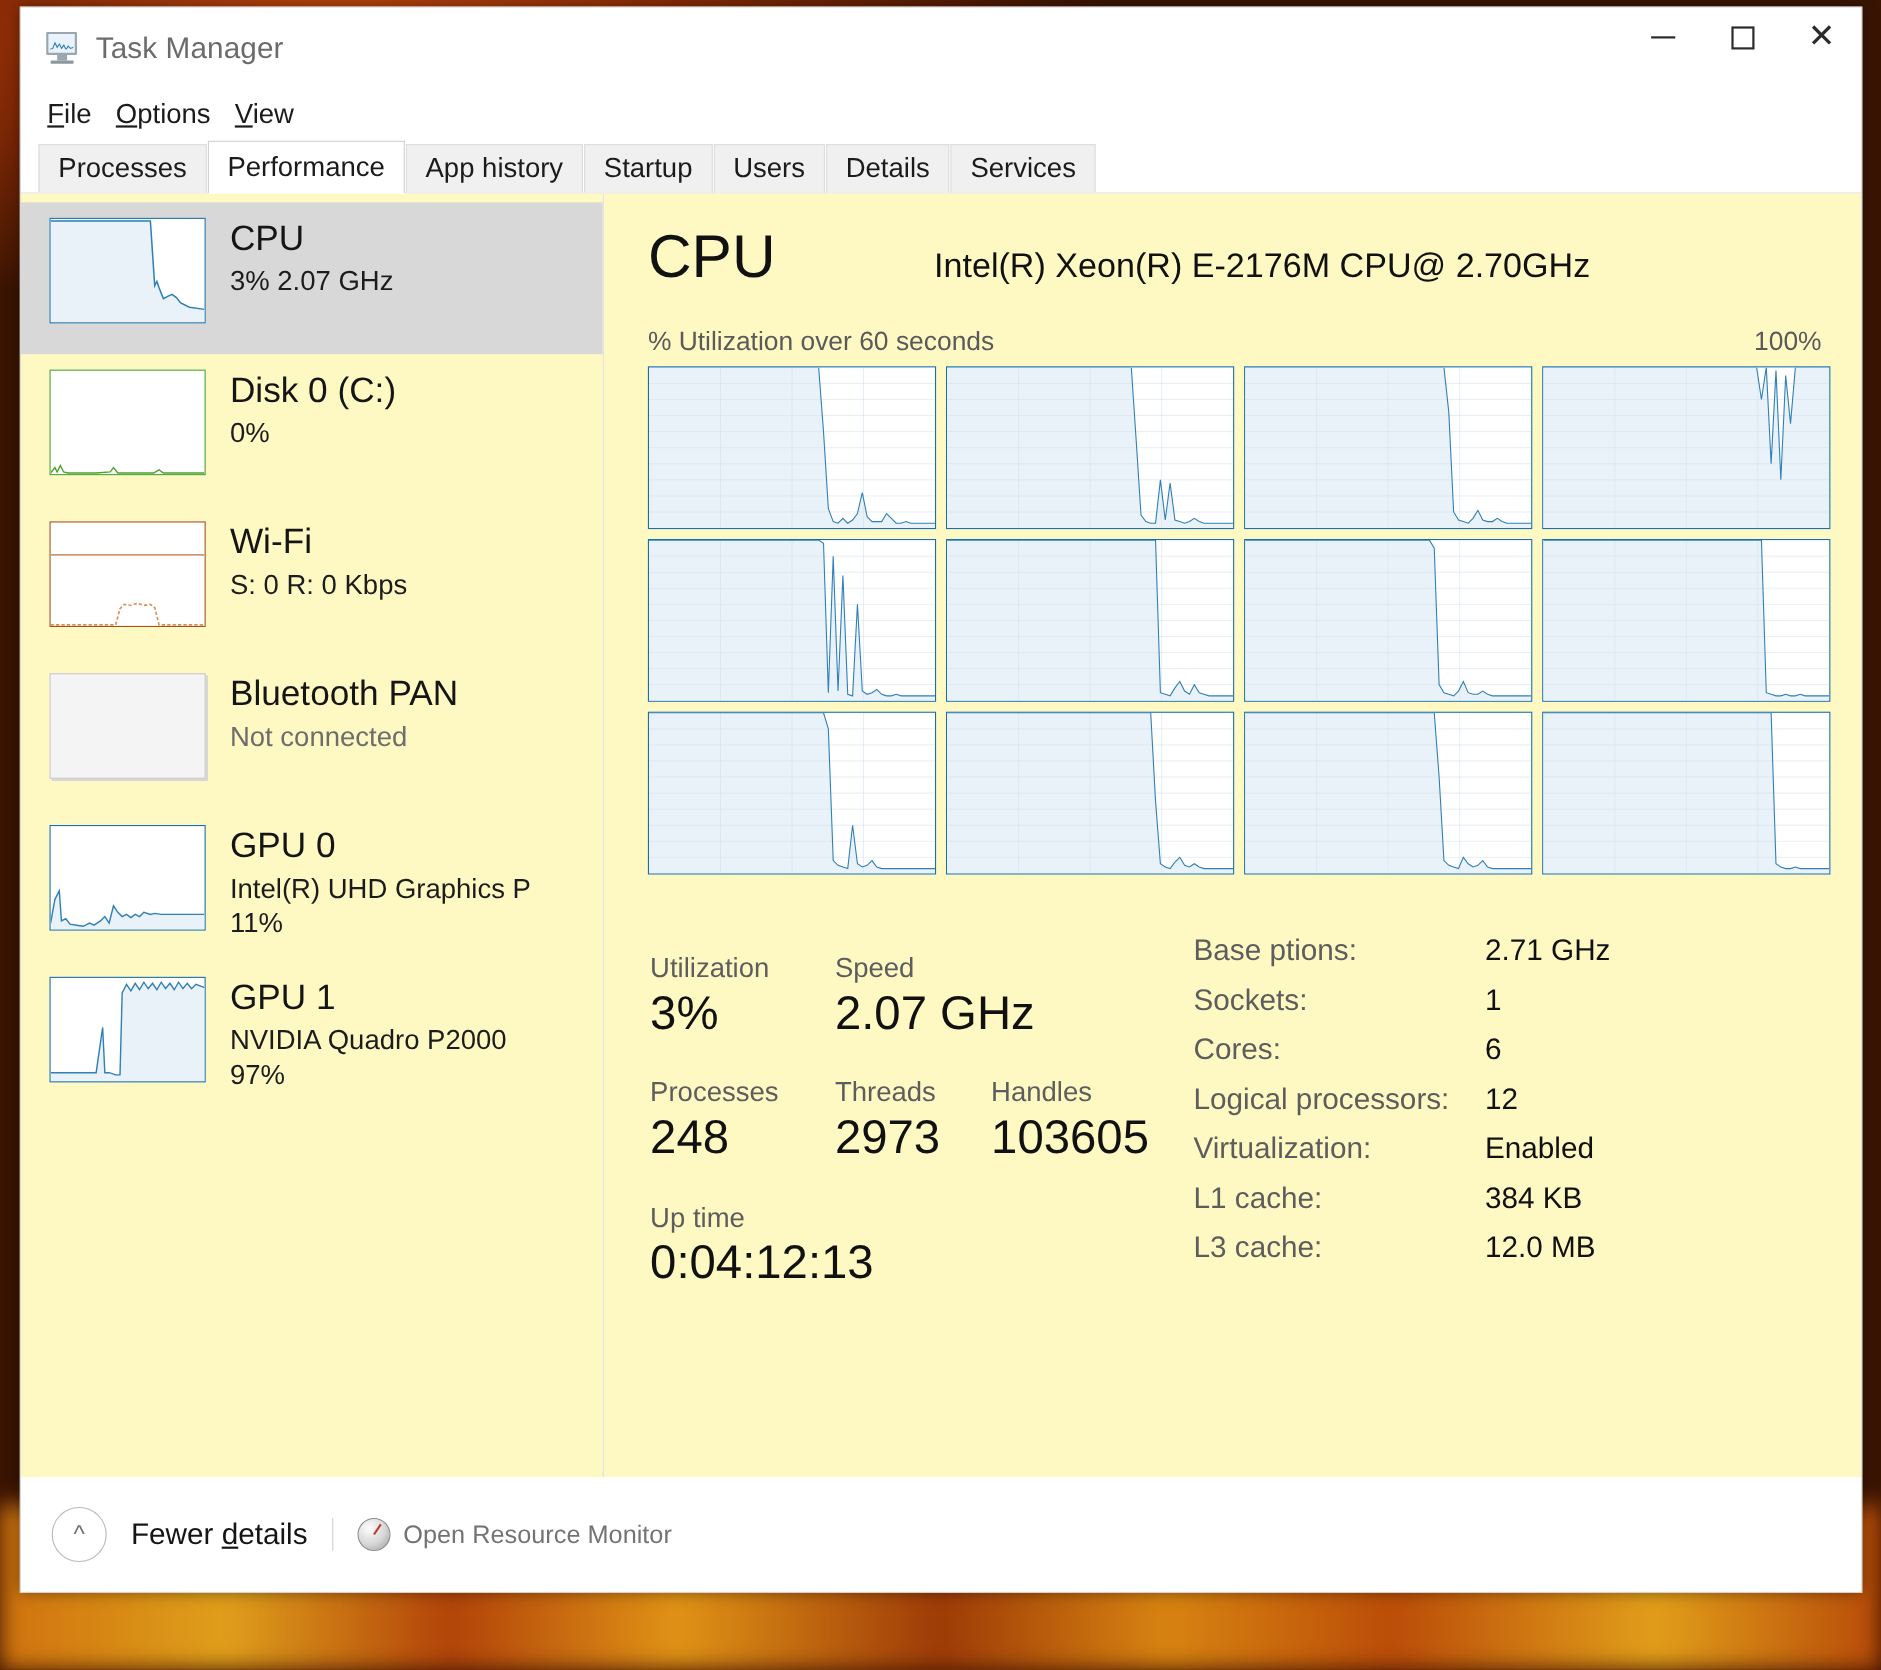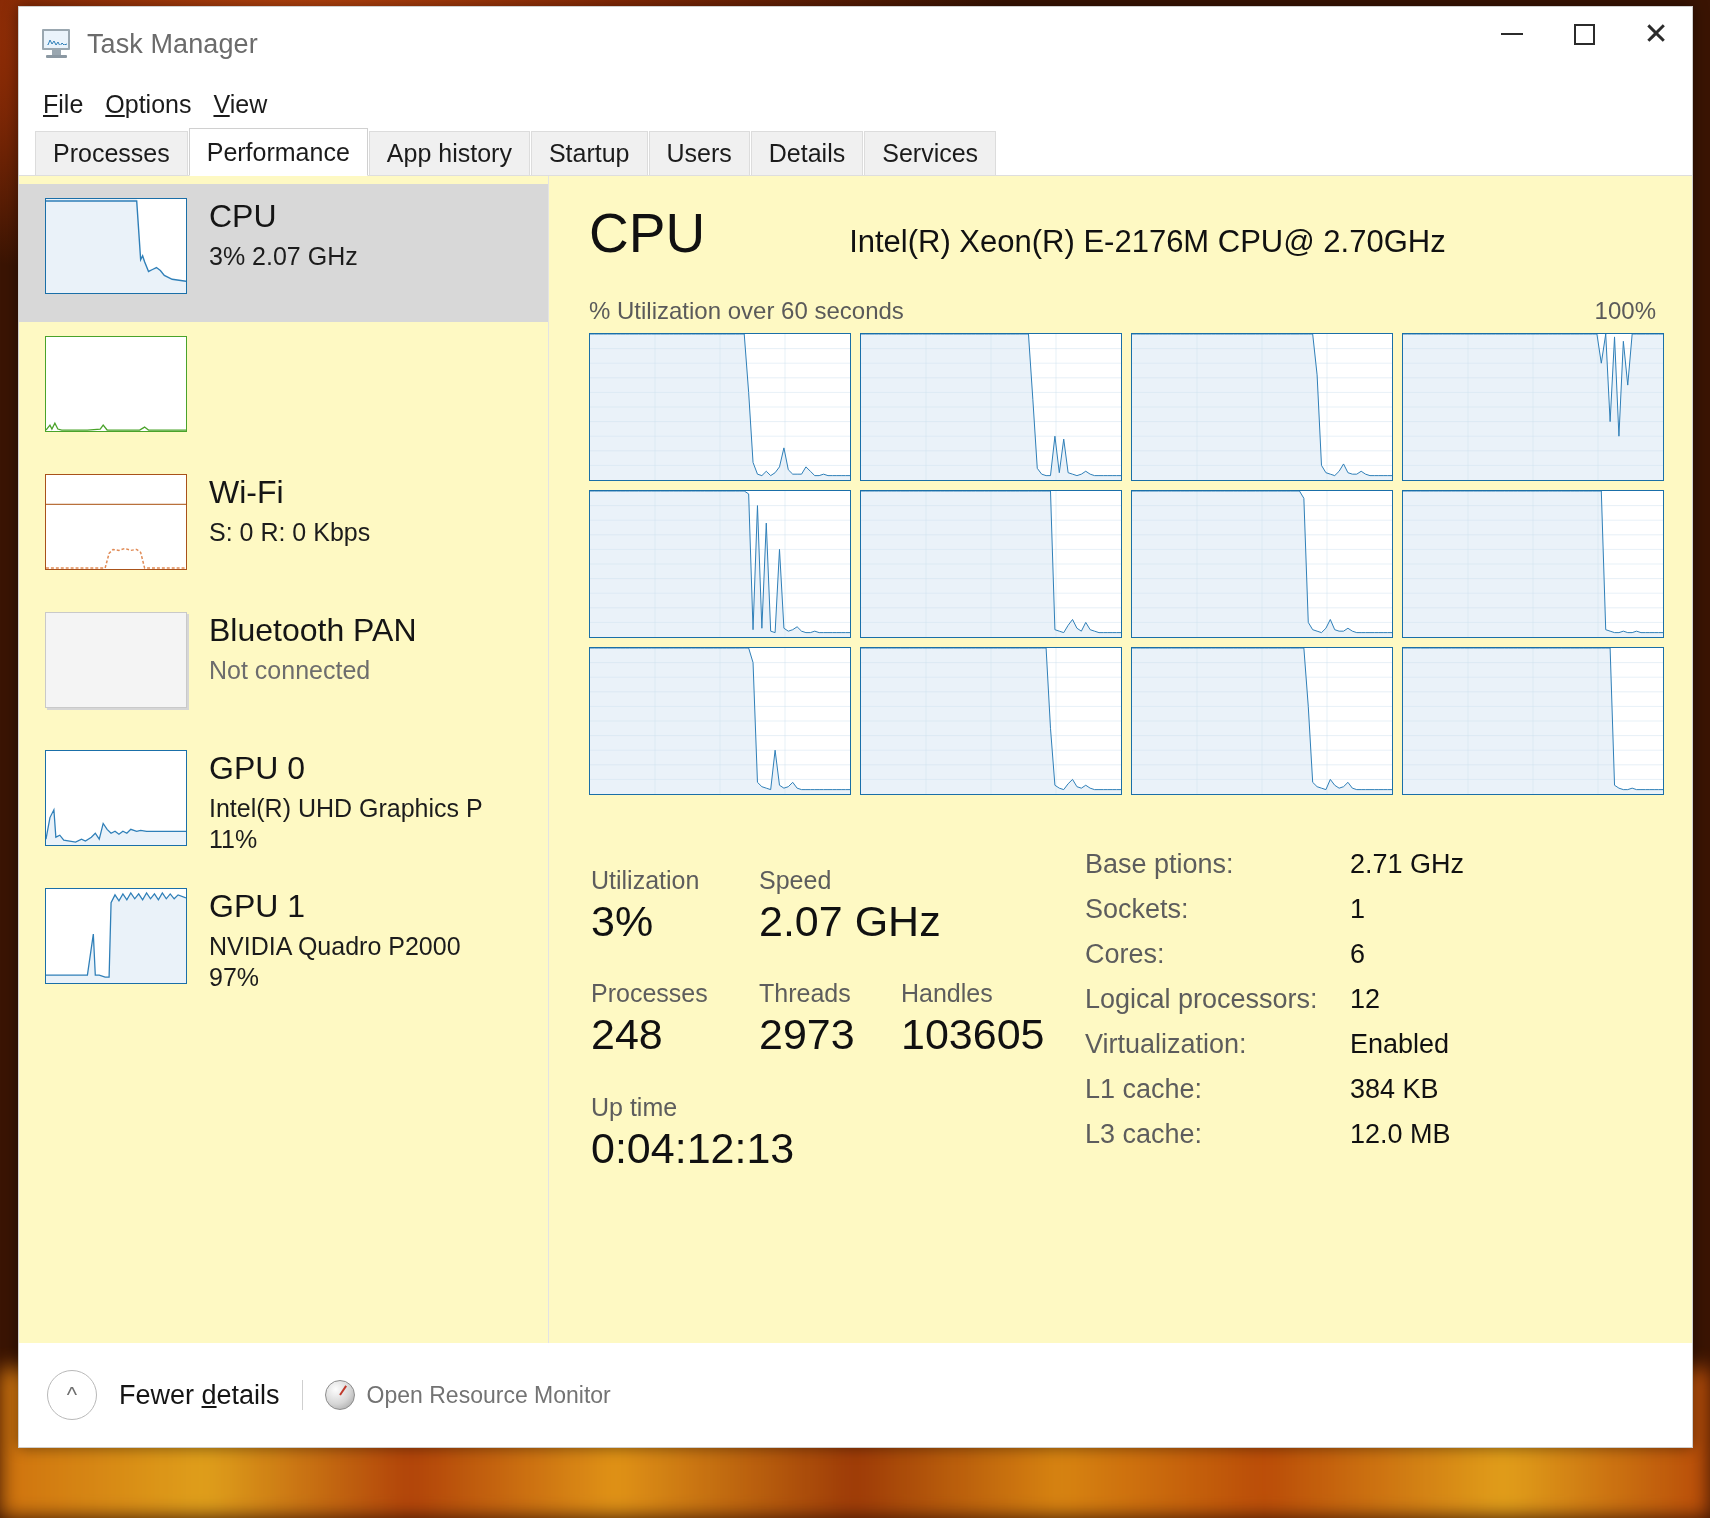--- a/index.html
+++ b/index.html
@@ -319,20 +319,24 @@
         </div>
       </div>
 
 
       <div class="side-item">
         <div class="thumb" style="border:1px solid #4aa32a">
           <svg viewBox="0 0 142 96" preserveAspectRatio="none">
             <polyline points="0,95 4,90 6,94 9,88 12,94 16,95 30,95 42,95 55,94 58,90 62,95 80,95 95,95 100,92 104,95 142,95" fill="none" stroke="#4aa32a" stroke-width="1.3"></polyline>
           </svg>
         </div>
+        <div class="side-text">
+          <div class="side-title">Disk 0 (C:)</div>
+          <div class="side-sub">0%</div>
+        </div>
       </div>
 
       <div class="side-item">
         <div class="thumb" style="border:1px solid #a8521a">
           <svg viewBox="0 0 142 96" preserveAspectRatio="none">
             <line x1="0" y1="30" x2="142" y2="30" stroke="#b9713c" stroke-width="1.1"></line>
             <polyline points="0,95 60,95 64,80 68,76 74,77 80,75 86,77 92,76 96,79 100,95 142,95" fill="none" stroke="#e08a55" stroke-width="1.5" stroke-dasharray="3 2"></polyline>
           </svg>
         </div>
         <div class="side-text">

